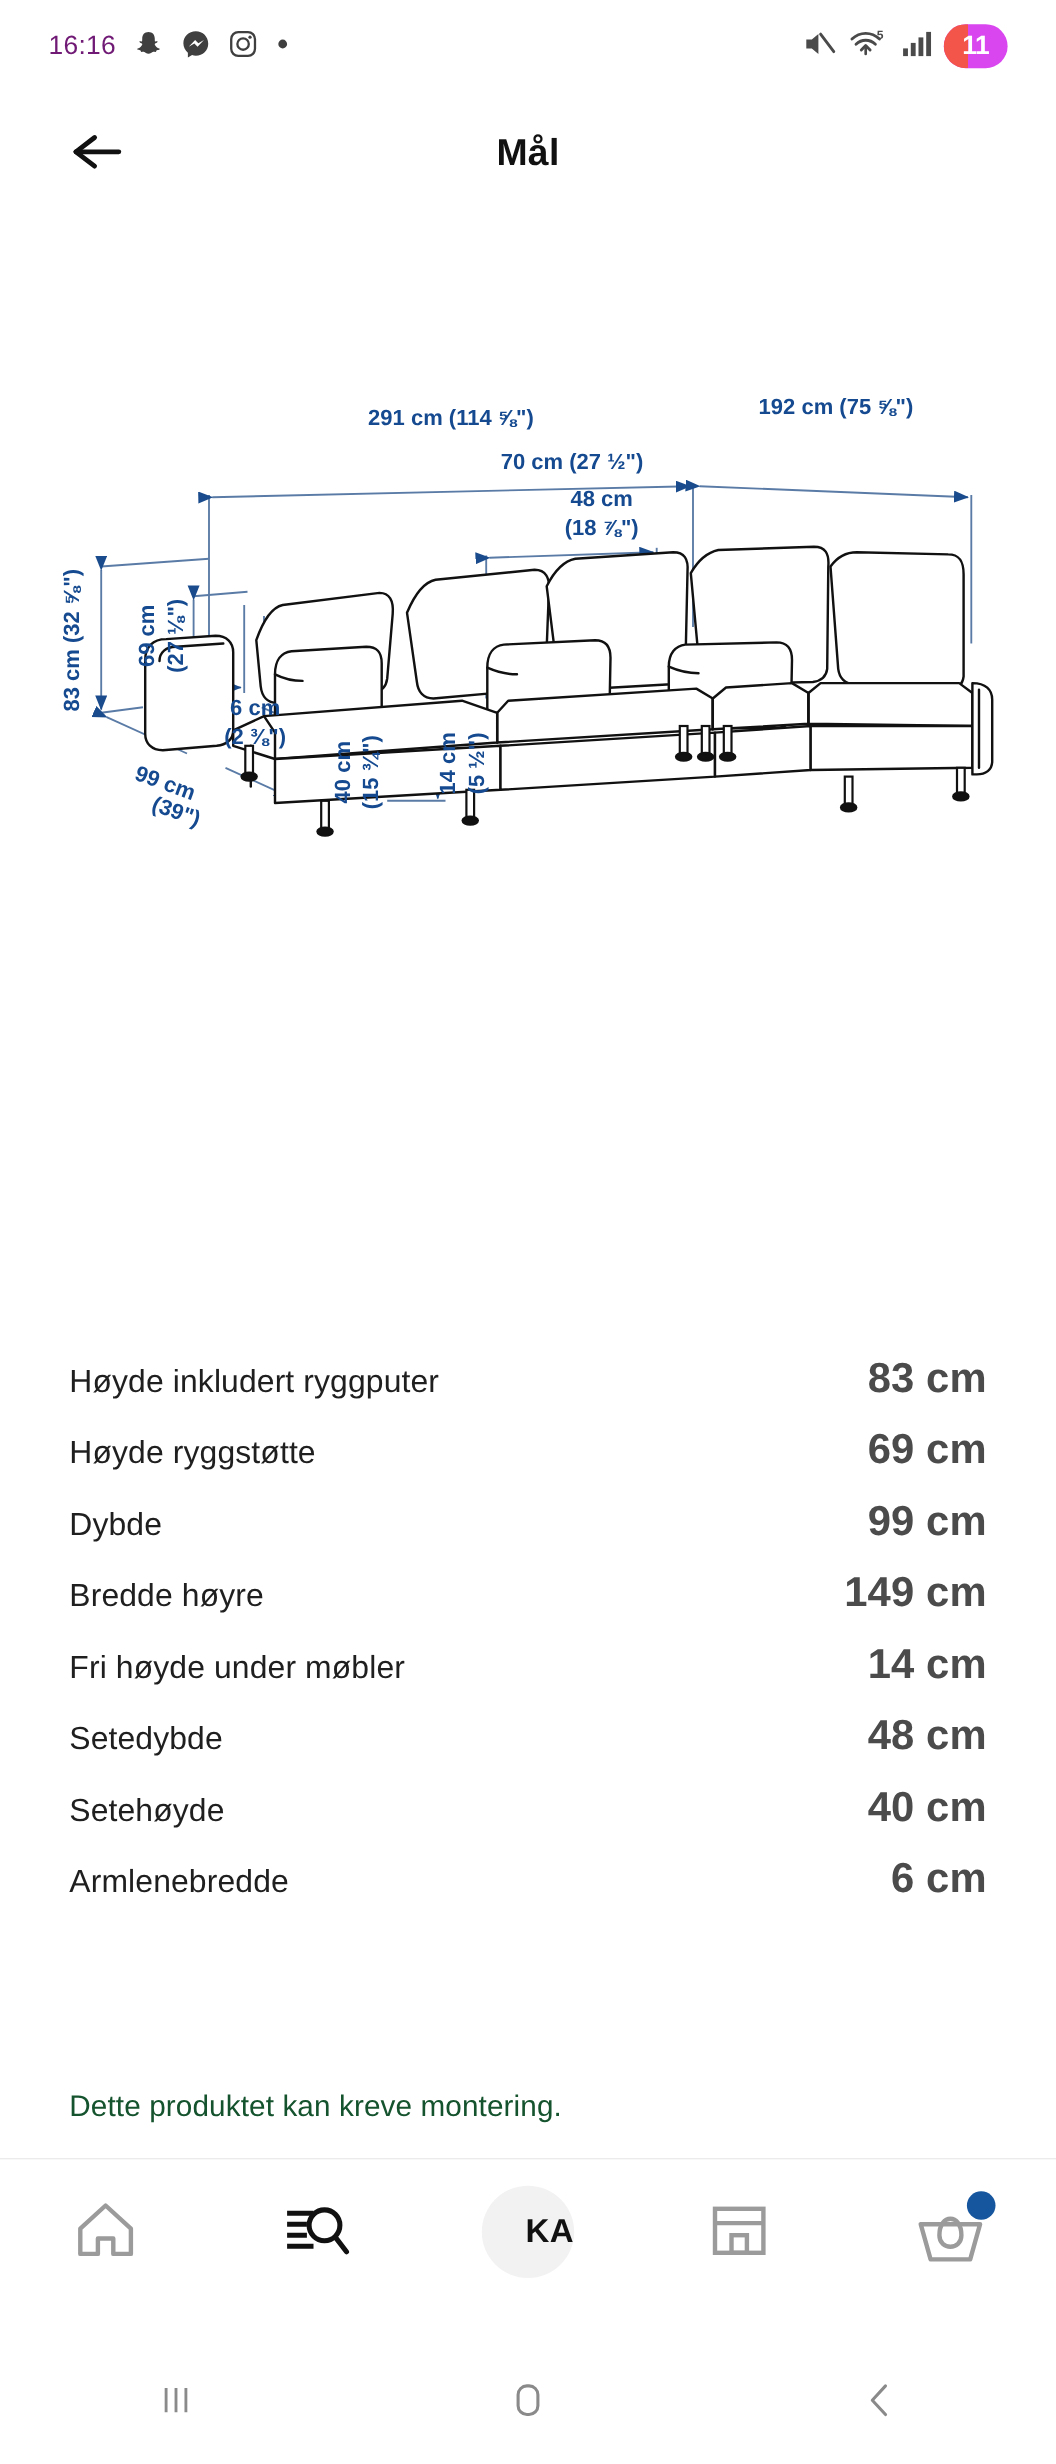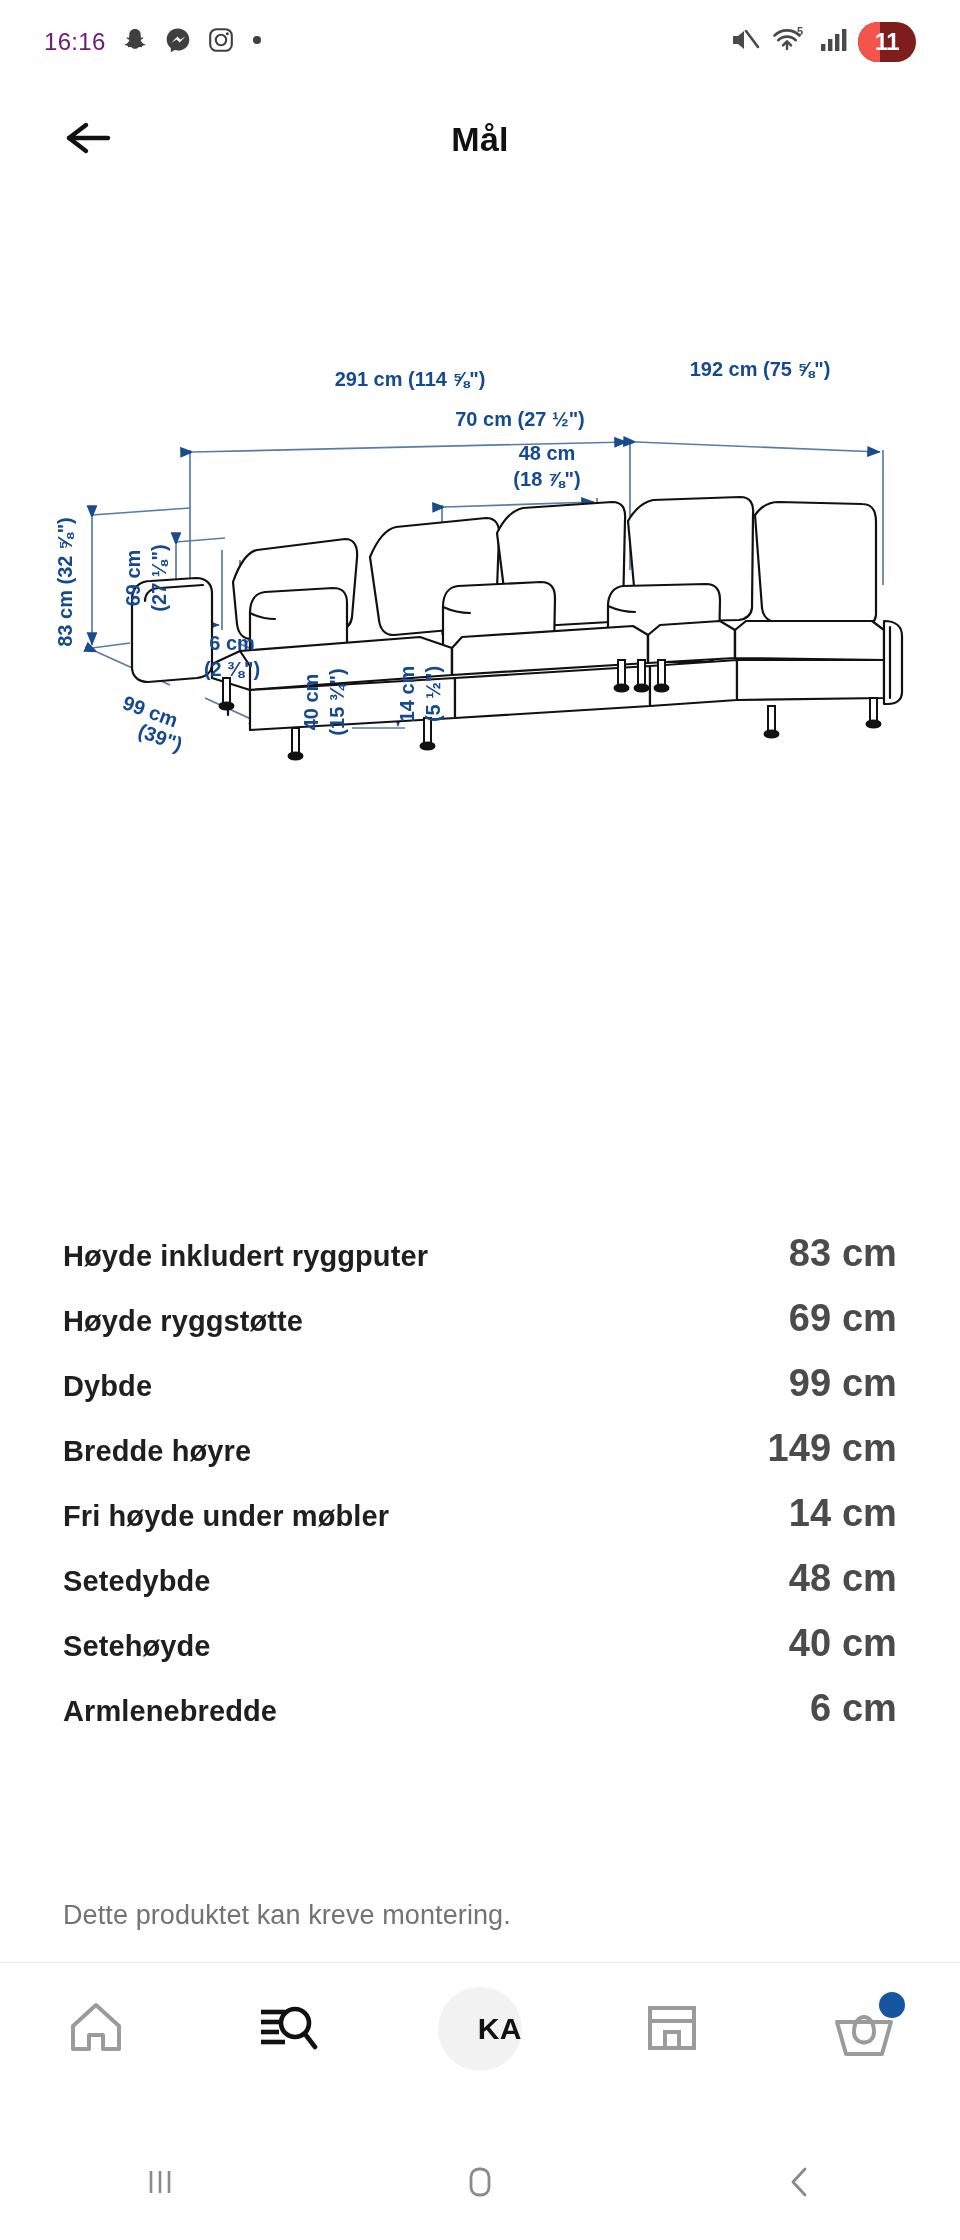--- a/index.html
+++ b/index.html
@@ -16,21 +16,21 @@
   .statusbar{
     position:absolute;left:0;top:0;width:960px;height:84px;
     display:flex;align-items:center;justify-content:space-between;
     padding:0 44px;box-sizing:border-box;
   }
   .sb-left{display:flex;align-items:center;gap:15px;}
   .sb-time{font-size:24px;color:#701a75;letter-spacing:.3px;font-weight:400;}
   .sb-right{display:flex;align-items:center;gap:11px;}
   .sb-ic{display:block;}
   .battery-pill{
-    width:58px;height:40px;border-radius:20px;background:#7f1d1d;
+    width:58px;height:40px;border-radius:20px;background:#d946ef;
     position:relative;display:flex;align-items:center;justify-content:center;
     overflow:hidden;
   }
   .battery-pill .fill{
     position:absolute;left:0;top:0;bottom:0;width:22px;background:#f4554a;
   }
   .battery-pill .num{
     position:relative;font-size:24px;color:#ffffff;font-weight:600;letter-spacing:-.5px;
   }
 
@@ -56,28 +56,28 @@
 
   
   .spec-list{
     position:absolute;left:0;top:1232px;width:960px;
   }
   .spec-row{
     display:flex;align-items:baseline;justify-content:space-between;
     padding:0 63px;height:65px;box-sizing:border-box;
   }
   .spec-label{
-    font-size:29px;color:#1f1f1f;font-weight:700;letter-spacing:.1px;
+    font-size:29px;color:#1f1f1f;font-weight:400;letter-spacing:.1px;
   }
   .spec-value{
     font-size:38px;color:#4b4b4b;font-weight:700;letter-spacing:.1px;
   }
   .note{
     position:absolute;left:63px;top:1900px;
-    font-size:27px;color:#737373;letter-spacing:.1px;
+    font-size:27px;color:#14532d;letter-spacing:.1px;
   }
 
   
   .bottomnav{
     position:absolute;left:0;top:1962px;width:960px;height:132px;
     border-top:1px solid #e6e6e6;
     display:flex;align-items:center;
   }
   .nav-item{
     flex:1;height:132px;display:flex;align-items:center;justify-content:center;

